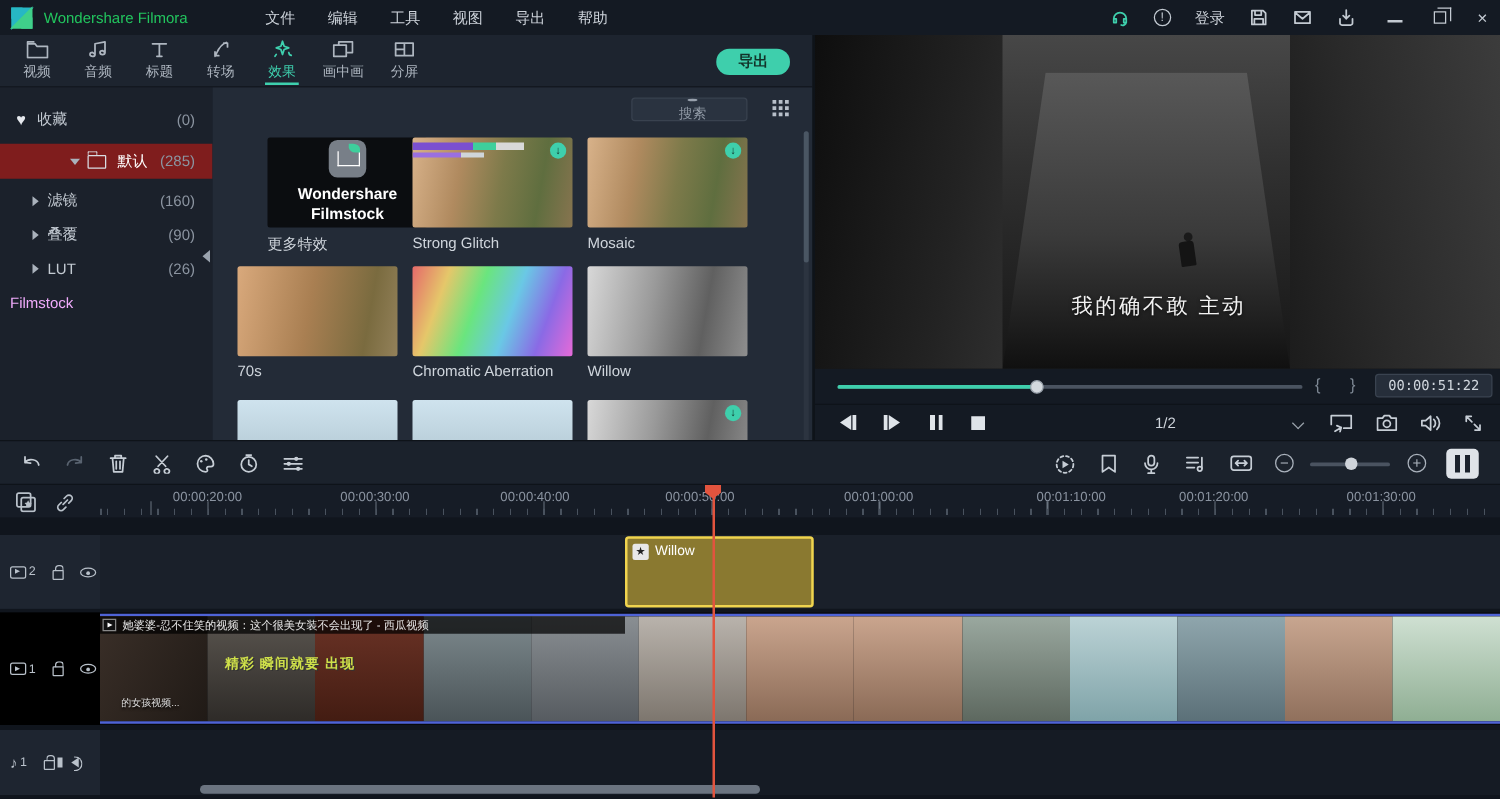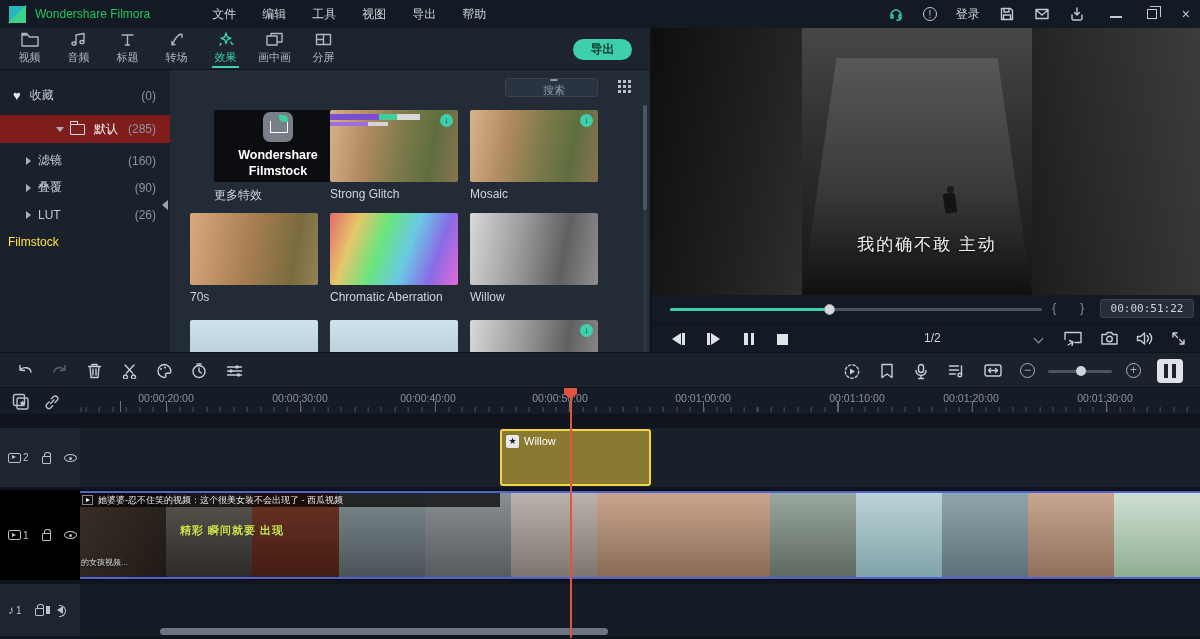--- a/index.html
+++ b/index.html
@@ -137,21 +137,21 @@
   .c1{background:linear-gradient(120deg,#3a2f28,#201a16);} .c2{background:linear-gradient(#5a554f,#2e2b28);}
   .c3{background:linear-gradient(#6b3326,#431c12);} .c4{background:linear-gradient(#7e8a8e,#4a5458);}
   .c5{background:linear-gradient(#8a8f93,#565b60);} .c6{background:linear-gradient(#b9b3ac,#7d766e);}
   .c7{background:linear-gradient(#caa58e,#8a6a56);} .c8{background:linear-gradient(#9aa89f,#5d685f);}
   .c9{background:linear-gradient(#bcd3d6,#7fa3a8);} .c10{background:linear-gradient(#8fa6ad,#5b7078);}
   .c11{background:linear-gradient(#c8a690,#90705c);}
   .c13{background:linear-gradient(#cfe0d2,#8fae93);}
   .cliptitle{position:absolute;left:0;top:0;width:420px;height:14px;background:rgba(0,0,0,.72);color:#e8e8e8;font-size:9px;line-height:14px;white-space:nowrap;overflow:hidden;padding-left:18px;}
   .cliptitle .pb{position:absolute;left:2px;top:2px;width:11px;height:10px;background:#111;border:1px solid #888;color:#fff;}
   .cliptitle .pb:before{content:"";position:absolute;left:3px;top:2px;border-left:4px solid #fff;border-top:2.5px solid transparent;border-bottom:2.5px solid transparent;}
-  .clipfile{position:absolute;left:1px;top:64px;font-size:8px;color:#ddd;text-shadow:0 1px 2px #000;}
+  .clipfile{position:absolute;left:17px;top:64px;font-size:8px;color:#ddd;text-shadow:0 1px 2px #000;}
   .karaoke{position:absolute;left:100px;top:30px;font-size:11px;font-weight:bold;color:#cfe04a;text-shadow:1px 1px 0 #333;letter-spacing:1px;}
   
   .playhead{position:absolute;left:570px;top:388px;width:2px;height:250px;background:#e2543e;z-index:30;}
   .ph-head{position:absolute;left:564px;top:388px;width:13px;height:11px;background:#e2543e;clip-path:polygon(0 0,100% 0,100% 55%,50% 100%,0 55%);z-index:31;}
   .hscroll{position:absolute;left:160px;top:628px;width:448px;height:7px;background:#6b7480;border-radius:4px;z-index:25;cursor:pointer;}
   
   .sic{stroke:currentColor;fill:none;stroke-width:1.4;stroke-linecap:round;stroke-linejoin:round;}
 </style>
 </head>
 <body>
@@ -256,21 +256,21 @@
     <div class="srow" style="padding-left:26px;">
       <span class="caret-r"></span>
       <span>叠覆</span>
       <span class="cnt">(90)</span>
     </div>
     <div class="srow" style="padding-left:26px;">
       <span class="caret-r"></span>
       <span>LUT</span>
       <span class="cnt">(26)</span>
     </div>
-    <div class="srow" style="padding-left:8px;color:#fde047;">
+    <div class="srow" style="padding-left:8px;color:#f0abfc;">
       <span>Filmstock</span>
     </div>
   </div>
   <div class="collapse-arrow"></div>
 
   <div class="fxpanel">
     <div class="searchbox">
       <span class="i-search"></span>
       <span>搜索</span>
     </div>

